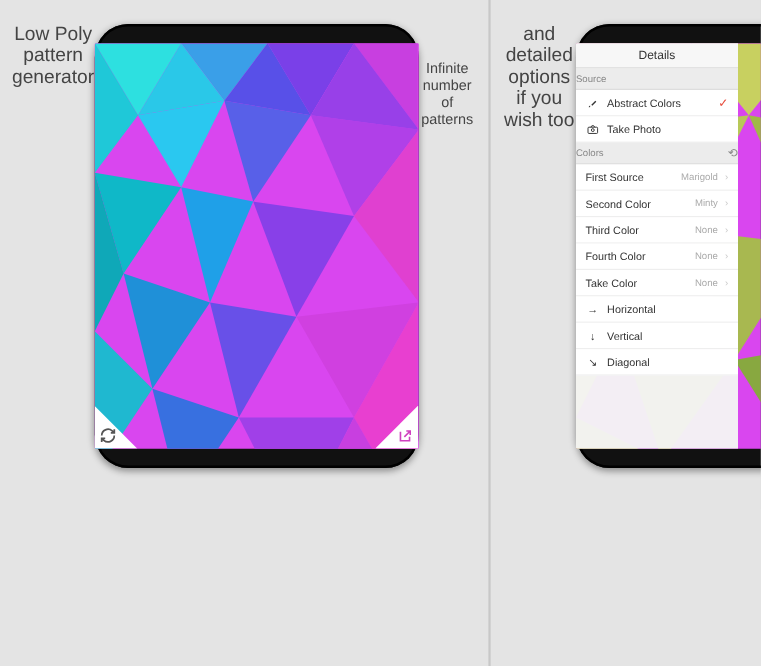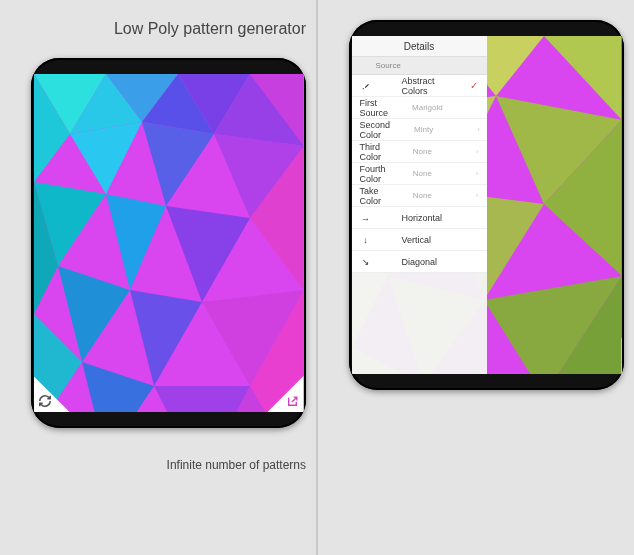--- a/index.html
+++ b/index.html
@@ -1,41 +1,41 @@
 <!DOCTYPE html>
 <html><head>
 <meta charset="utf-8">
 <style>
 * { margin: 0; padding: 0; box-sizing: border-box; }
 body { font-family: -apple-system, "Helvetica Neue", Arial, sans-serif; background: #d9d9d9; width: 634px; height: 555px; overflow: hidden; }
 .container { display: flex; width: 634px; height: 555px; }
-.panel { flex: 1; background: #e4e4e4; display: flex; flex-direction: column; align-items: flex-end; padding: 20px 10px; }
+.panel { flex: 1; background: #e4e4e4; display: flex; flex-direction: row; align-items: flex-start; padding: 20px 10px; }
 .panel:first-child { border-right: 2px solid #c8c8c8; }
 .panel-title { font-size: 16px; color: #444; font-weight: 400; margin-bottom: 20px; text-align: center; }
 .panel-footer { font-size: 12px; color: #444; margin-top: 30px; text-align: center; }
 .tablet { width: 275px; height: 370px; background: #111; border-radius: 28px; position: relative; box-shadow: 0 2px 6px rgba(0,0,0,0.4), inset 0 0 0 2px #000; display: flex; align-items: center; justify-content: center; }
 .tablet::before { content: ""; position: absolute; left: 11px; top: 50%; width: 5px; height: 5px; background: #333; border-radius: 50%; transform: translateY(-50%); }
 .tablet .dot-right { position: absolute; right: 11px; top: 50%; width: 5px; height: 5px; background: #555; border-radius: 50%; transform: translateY(-50%); }
 .tablet .dot-right2 { position: absolute; right: 11px; top: 40%; width: 5px; height: 5px; background: #333; border-radius: 50%; }
 .tablet .dot-right3 { position: absolute; right: 11px; top: 55%; width: 5px; height: 5px; background: #333; border-radius: 50%; }
 .screen { width: 270px; height: 338px; background: #d946ef; position: relative; overflow: hidden; border-radius: 1px; }
 .poly-bg { position: absolute; inset: 0; }
 .corner-btn { position: absolute; width: 36px; height: 36px; background: #fff; display: flex; align-items: center; justify-content: center; }
 .corner-bl { bottom: 0; left: 0; clip-path: polygon(0 0, 100% 100%, 0 100%); }
 .corner-br { bottom: 0; right: 0; clip-path: polygon(100% 0, 100% 100%, 0 100%); }
 .corner-bl svg { transform: translate(-7px, 7px); }
 .corner-br svg { transform: translate(7px, 7px); }
 
 .details-panel { position: absolute; top: 0; left: 0; width: 135px; height: 100%; background: rgba(244,244,244,0.97); font-size: 9px; overflow: hidden; z-index: 2; }
 .details-header { height: 21px; background: #f7f7f7; border-bottom: 1px solid #ddd; display: flex; align-items: center; justify-content: center; font-size: 10px; color: #333; font-weight: 500; }
-.section-header { height: 18px; background: #ececec; border-bottom: 1px solid #ddd; display: flex; align-items: center; justify-content: space-between; padding: 0 24px; font-size: 8px; color: #888; }
-.row { height: 22px; background: #fff; border-bottom: 1px solid #eee; display: flex; align-items: center; padding: 0 8px; font-size: 9px; color: #333; justify-content: space-between; gap: 24px; }
+.section-header { height: 18px; background: #ececec; border-bottom: 1px solid #ddd; display: flex; align-items: center; justify-content: space-between; padding: 0 0; font-size: 8px; color: #888; }
+.row { height: 22px; background: #fff; border-bottom: 1px solid #eee; display: flex; align-items: center; padding: 0 8px; font-size: 9px; color: #333; justify-content: space-between; }
 .row .icon { width: 12px; height: 10px; margin-right: 6px; display: inline-flex; align-items: center; justify-content: center; flex-shrink: 0; }
 .row .label { flex: 1; }
-.row .value { color: #aaa; font-size: 8px; margin-right: 20px; }
+.row .value { color: #aaa; font-size: 8px; margin-right: 6px; }
 .row .check { color: #e74c3c; font-size: 10px; }
 .row .chevron { color: #ccc; font-size: 8px; }
 .shuffle-icon { font-size: 10px; color: #888; }
 .poly-right { position: absolute; inset: 0; z-index: 1; }
 </style>
 </head>
 <body>
 
 <div class="container">
 
@@ -81,20 +81,21 @@
           <svg width="13" height="13" viewBox="0 0 24 24" fill="none" stroke="#d040c0" stroke-width="2.5">
             <path d="M5 5v14h14v-6M14 4h6v6M20 4l-9 9"></path>
           </svg>
         </div>
       </div>
     </div>
     <div class="panel-footer">Infinite number of patterns</div>
   </div>
 
   <div class="panel">
+    <div class="panel-title">and detailed options if you wish too</div>
     <div class="tablet">
       <div class="dot-right2"></div>
       <div class="dot-right3"></div>
       <div class="screen">
         <svg class="poly-right" viewBox="0 0 225 338" preserveAspectRatio="none">
           <polygon points="0,0 80,0 40,60" fill="#d8d870"></polygon>
           <polygon points="80,0 160,0 120,50" fill="#c8d060"></polygon>
           <polygon points="160,0 225,0 225,70" fill="#b0c850"></polygon>
           <polygon points="0,0 40,60 0,120" fill="#d0d068"></polygon>
           <polygon points="40,60 120,50 80,130" fill="#b8c858"></polygon>
@@ -119,21 +120,35 @@
           </div>
           <div class="row">
             <span class="icon">
                 <svg width="10" height="10" viewBox="0 0 24 24" fill="#333">
                   <path d="M7 17c-2 0-3 1-3 3 2 0 3-1 3-3zm2-2l8-8 2 2-8 8-2-2z"></path>
                 </svg>
               </span>
             <span class="label">Abstract Colors</span>
             <span class="check">✓</span>
           </div>
+          <div class="row">
+            <span class="icon">
+                <svg width="10" height="8" viewBox="0 0 24 20" fill="none" stroke="#333" stroke-width="2">
+                  <rect x="2" y="5" width="20" height="13" rx="2"></rect>
+                  <circle cx="12" cy="11" r="3"></circle>
+                  <path d="M8 5l2-3h4l2 3"></path>
+                </svg>
+              </span>
+            <span class="label">Take Photo</span>
+          </div>
 
+          <div class="section-header">
+            <span>Colors</span>
+            <span class="shuffle-icon">⟲</span>
+          </div>
           <div class="row">
             <span class="label">First Source</span>
             <span class="value">Marigold</span>
             <span class="chevron">›</span>
           </div>
           <div class="row">
             <span class="label">Second Color</span>
             <span class="value">Minty</span>
             <span class="chevron">›</span>
           </div>

